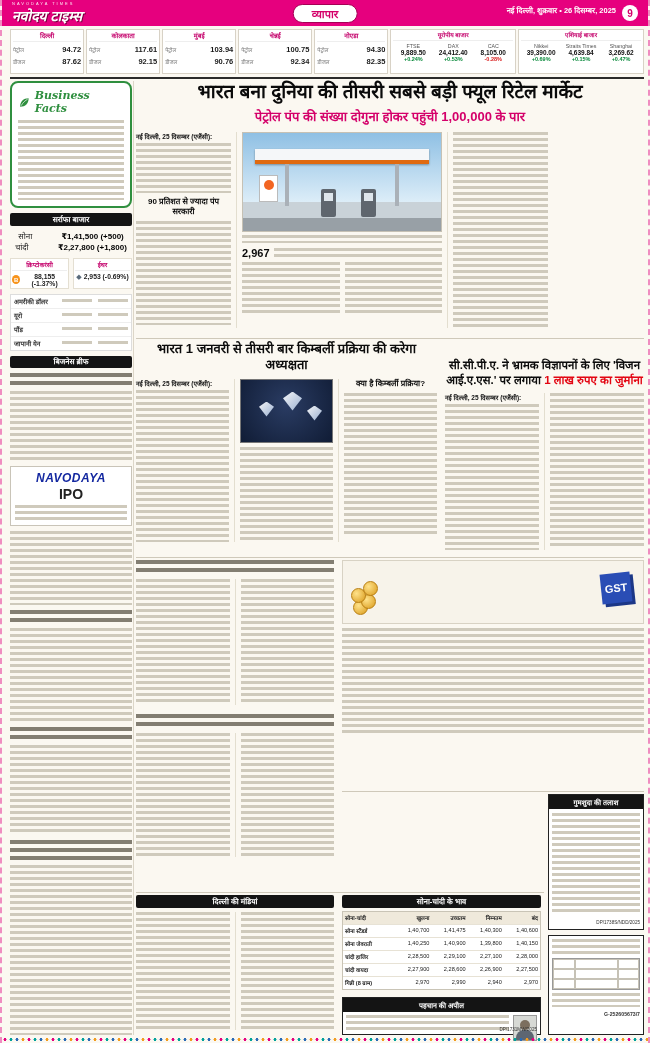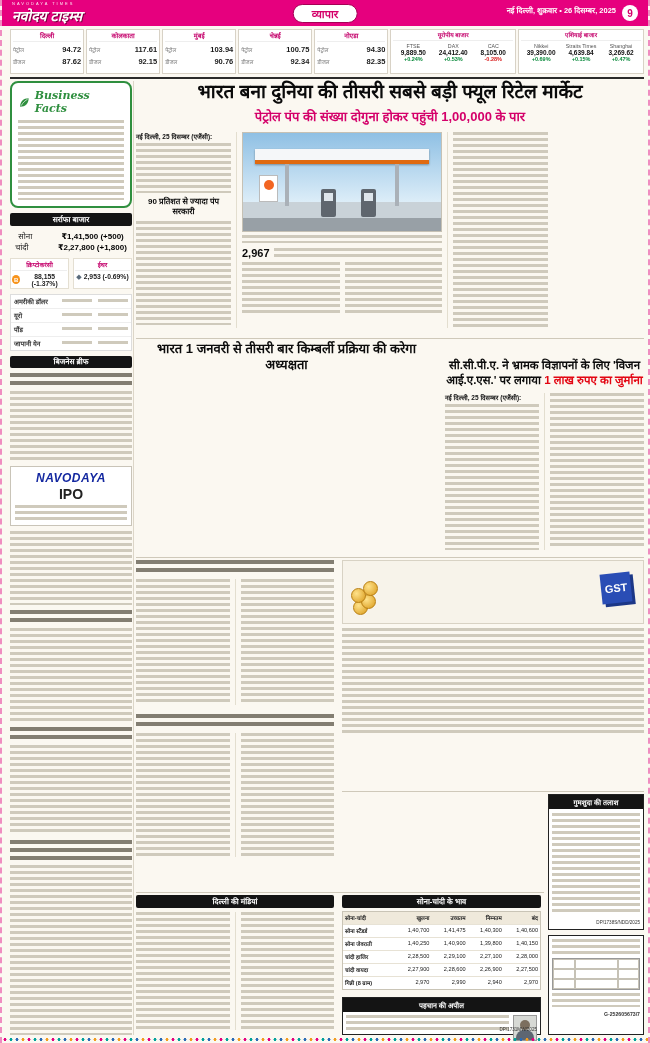--- a/index.html
+++ b/index.html
@@ -382,20 +382,38 @@
       <div class="fcol">
         <div class="tl" style="height:196px"></div>
       </div>
     </div>
   </section>
 
   <div class="hline hl1"></div>
 
   <section class="art kim">
     <h2 class="h-md">भारत 1 जनवरी से तीसरी बार किम्बर्ली प्रक्रिया की करेगा अध्यक्षता</h2>
+    <div class="cols">
+      <div class="col">
+        <span class="dl">नई दिल्ली, 25 दिसम्बर (एजैंसी):</span>
+        <div class="tl" style="height:152px"></div>
+      </div>
+      <div class="col">
+        <div class="diamond-photo">
+          <i class="dia d1"></i>
+          <i class="dia d2"></i>
+          <i class="dia d3"></i>
+        </div>
+        <div class="tl" style="height:94px;margin-top:4px"></div>
+      </div>
+      <div class="col">
+        <div class="xh" style="margin-top:0">क्या है किम्बर्ली प्रक्रिया?</div>
+        <div class="tl" style="height:144px"></div>
+      </div>
+    </div>
   </section>
 
   <section class="art ccpa">
     <h2 class="h-sm">
       <span>सी.सी.पी.ए. ने भ्रामक विज्ञापनों के लिए</span>
       <span>'विजन आई.ए.एस.' पर लगाया</span>
       <span class="red">1 लाख रुपए का जुर्माना</span>
     </h2>
     <div class="cols">
       <div class="col">

